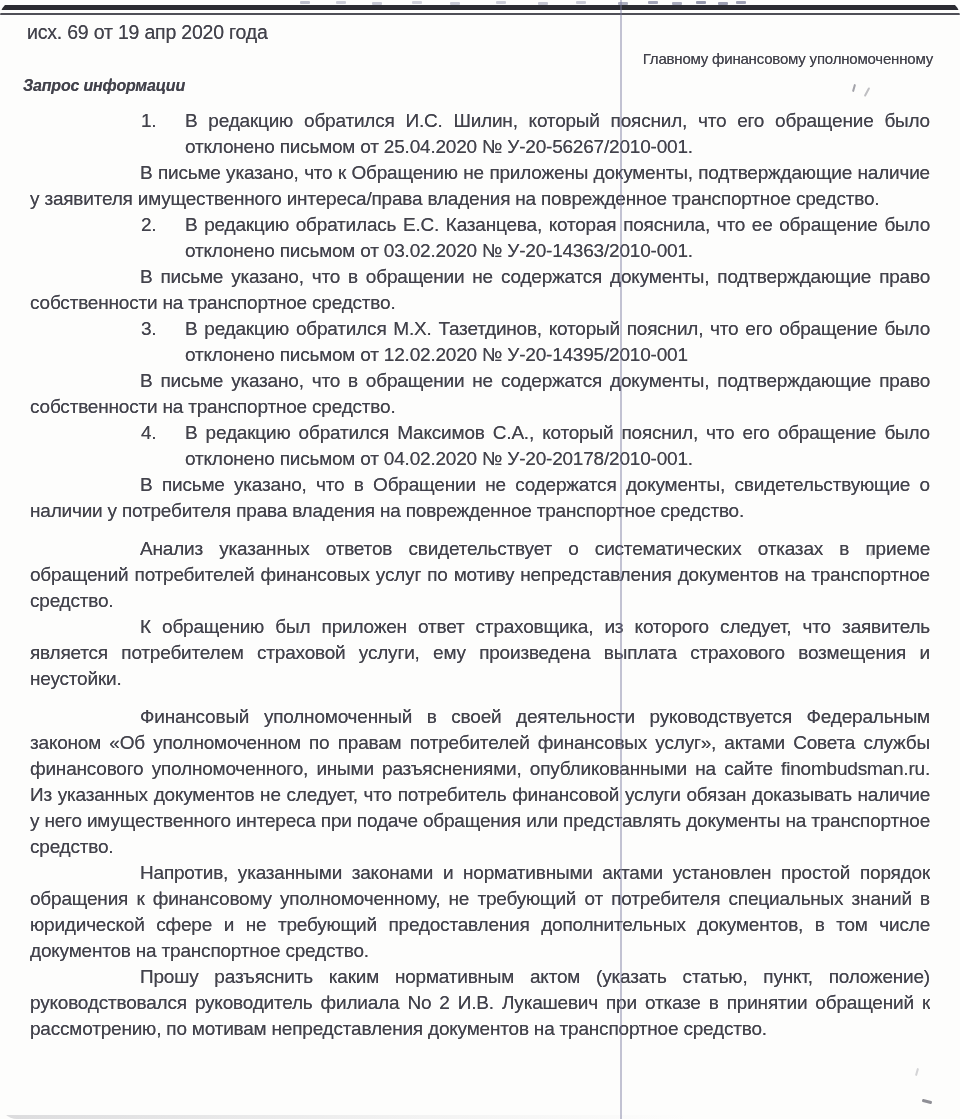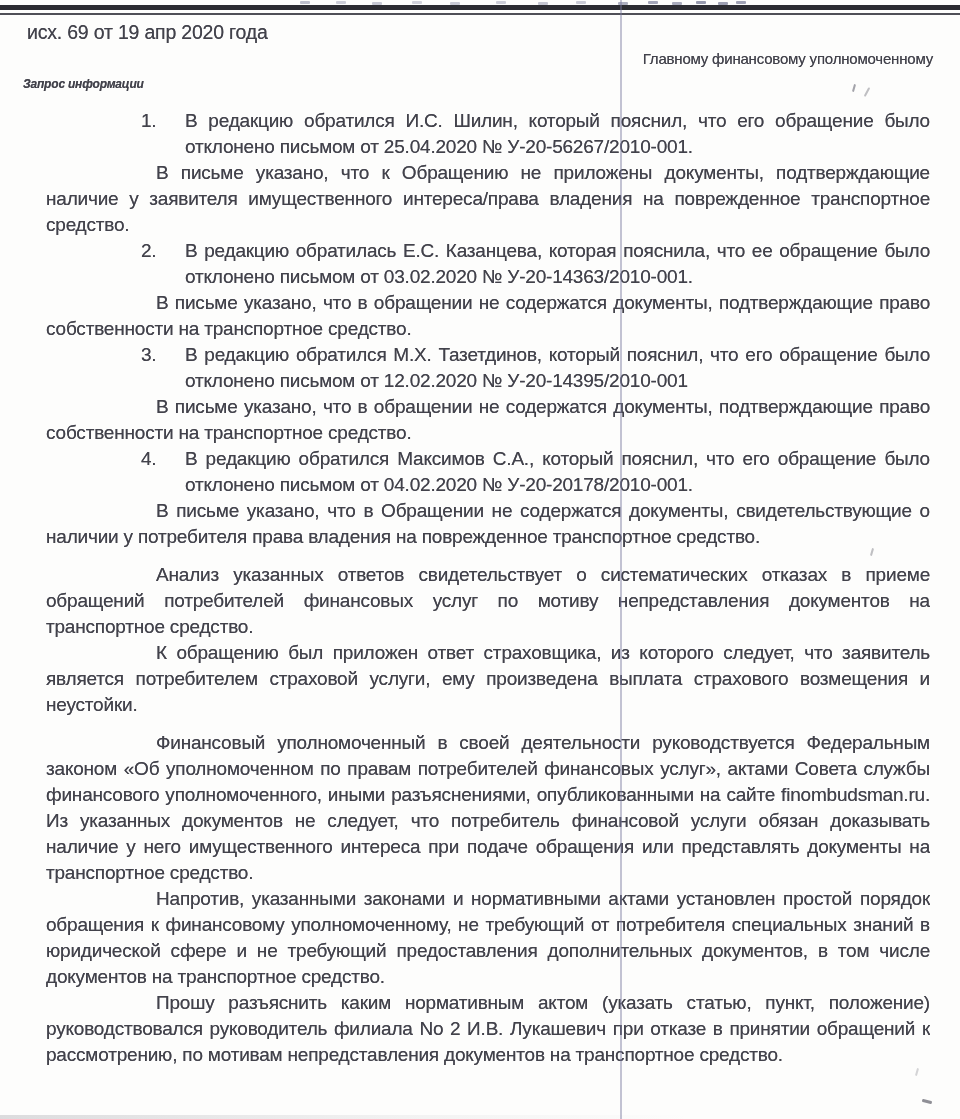--- a/index.html
+++ b/index.html
@@ -4,44 +4,44 @@
 <style>
   :root{
     --ink:#42424b;
     --rule:#2b2b31;
     --fold:#7b7ba0;
     --bg:#fdfdfc;
   }
   *{margin:0;padding:0;box-sizing:border-box;}
   html,body{width:960px;height:1119px;overflow:hidden;}
   body{background:var(--bg);font-family:"Liberation Sans","DejaVu Sans",sans-serif;color:var(--ink);}
-  .page{position:relative;width:960px;height:1119px;overflow:hidden;background:var(--bg);}
+  .page{position:relative;width:960px;height:1119px;overflow:hidden;background:var(--bg);border-radius:17px;}
   .page *{text-shadow:0 0 0.5px rgba(62,62,74,.75);}
 
   
   .top-remnant{position:absolute;top:1px;left:300px;width:10px;height:3px;border-radius:1px;
     background:rgba(96,100,134,.40);
     box-shadow:36px 0 0 rgba(96,100,134,.30),72px 1px 0 rgba(96,100,134,.35),
     112px 0 0 rgba(96,100,134,.28),150px 1px 0 rgba(96,100,134,.33),
     196px 0 0 rgba(96,100,134,.30),238px 1px 0 rgba(96,100,134,.36),
     276px 0 0 rgba(96,100,134,.32),318px 1px 0 rgba(78,82,120,.45),
     348px 0 0 rgba(78,82,120,.50),372px 1px 0 rgba(78,82,120,.48),
     396px 0 0 rgba(70,74,112,.55),418px 1px 0 rgba(70,74,112,.52),
     436px 0 0 rgba(70,74,112,.50);}
 
   .rule-thick{position:absolute;top:5px;left:0;width:100%;height:5px;background:var(--rule);}
   .rule-thin{position:absolute;top:13px;left:0;width:100%;height:2px;background:#3c3c45;opacity:.9;}
 
   .ref-line{position:absolute;top:21px;left:27px;font-size:19.5px;letter-spacing:-0.2px;}
   .addressee{position:absolute;top:50px;right:27px;font-size:15px;letter-spacing:-0.2px;}
-  .subject{position:absolute;top:77px;left:23px;font-size:12px;font-weight:bold;font-style:italic;letter-spacing:-0.2px;}
+  .subject{position:absolute;top:77px;left:23px;font-size:16px;font-weight:bold;font-style:italic;letter-spacing:-0.2px;}
 
   .body-text{position:absolute;top:108px;left:30px;width:900px;height:1011px;overflow:hidden;
     font-size:19px;line-height:26px;letter-spacing:-0.2px;}
-  .para{position:relative;text-align:justify;margin-left:16px;}
+  .para{position:relative;text-align:justify;}
   .para:not(.numbered){text-indent:110px;}
   .para.numbered{margin-left:155px;text-indent:0;}
   .para.numbered .num{position:absolute;left:-44px;top:0;}
   .para.gap{margin-top:12px;}
 
   .fold-line{position:absolute;top:0;left:620px;width:2px;height:1119px;
     background:var(--fold);opacity:.45;pointer-events:none;}
 
   .artifact{position:absolute;width:2px;height:8px;background:rgba(90,90,102,.55);
     transform:rotate(16deg);border-radius:1px;}

